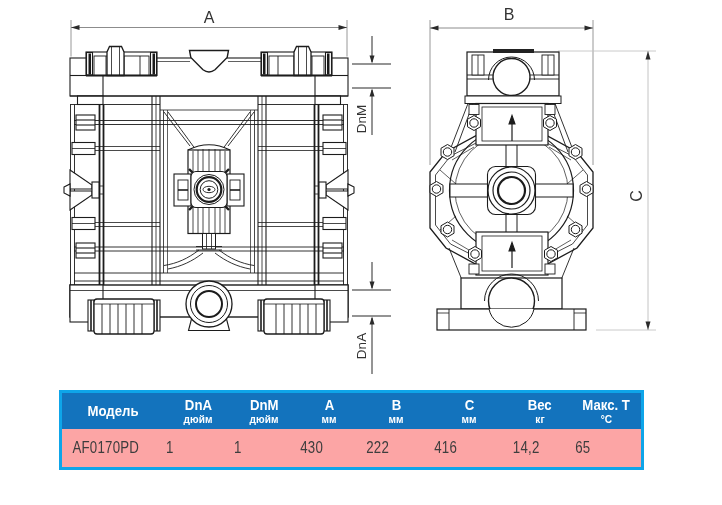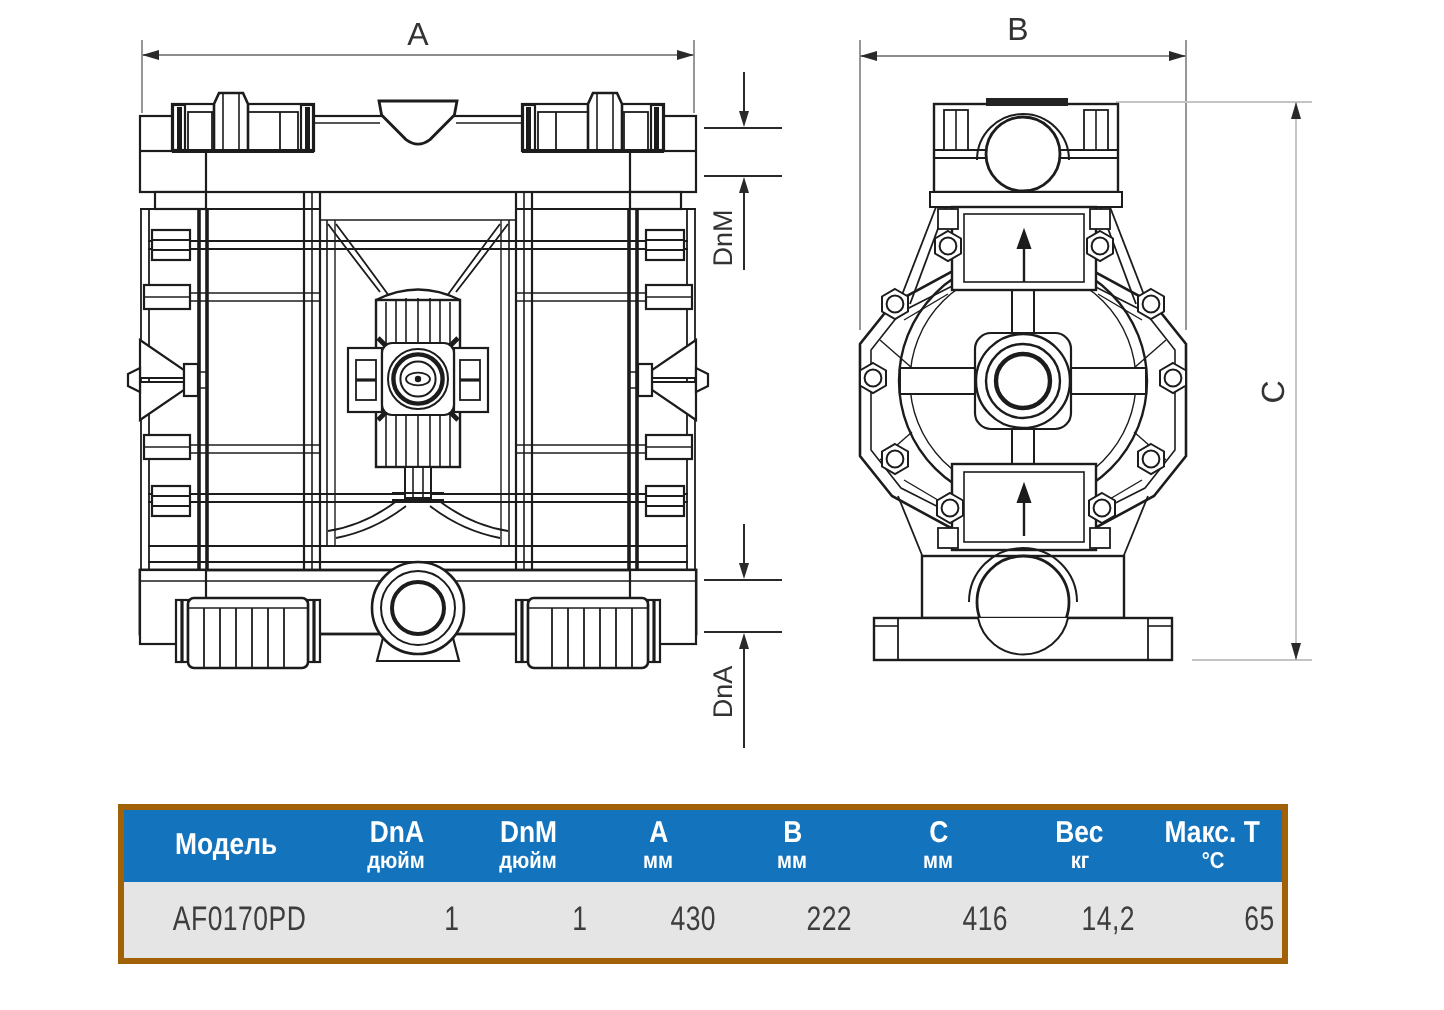--- a/index.html
+++ b/index.html
@@ -3,29 +3,29 @@
 <meta charset="utf-8">
 <style>
   html,body{margin:0;padding:0;background:#ffffff;}
   body{width:722px;height:505px;position:relative;overflow:hidden;
        font-family:"Liberation Sans", sans-serif;}
   #stage{position:absolute;left:0;top:0;width:722px;height:505px;}
   svg{position:absolute;left:0;top:0;}
   svg text{font-family:"Liberation Sans", sans-serif;}
 
   
-  .spec-table{position:absolute;left:59px;top:402px;width:585px;height:80px;
-              border:3px solid #a16207;background:#ffffff;box-sizing:border-box;}
+  .spec-table{position:absolute;left:59px;top:390px;width:585px;height:80px;
+              border:3px solid #0ea5e9;background:#ffffff;box-sizing:border-box;}
   table{width:100%;height:100%;border-collapse:collapse;table-layout:fixed;}
   thead tr{background:#1373bd;}
   th{color:#ffffff;font-weight:bold;padding:0;vertical-align:middle;
      line-height:1.05;height:36px;}
   th .hl{display:inline-block;font-size:15px;transform:scaleX(0.88);transform-origin:50% 50%;}
   th .unit{display:block;font-size:11.5px;font-weight:bold;margin-top:0;transform:scaleX(0.88);transform-origin:50% 50%;}
-  td{text-align:right;vertical-align:middle;color:#3d3d3d;height:29px;background:#e5e5e5;}
+  td{text-align:left;vertical-align:middle;color:#3d3d3d;height:29px;background:#fca5a5;}
   td .v{display:inline-block;font-size:17px;transform:scaleX(0.78);transform-origin:50% 50%;
         letter-spacing:0.3px;}
 </style>
 </head>
 <body>
 
 <div id="stage">
 <svg width="722" height="505" viewBox="0 0 722 505">
   <defs></defs>
   <g id="dims" stroke-linecap="butt">

